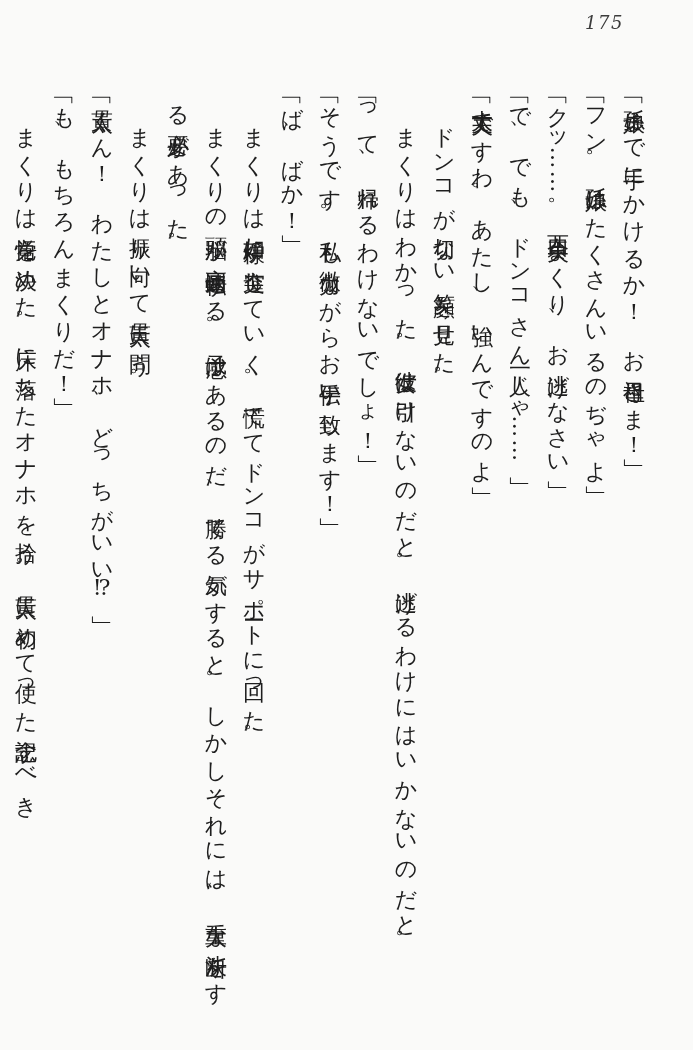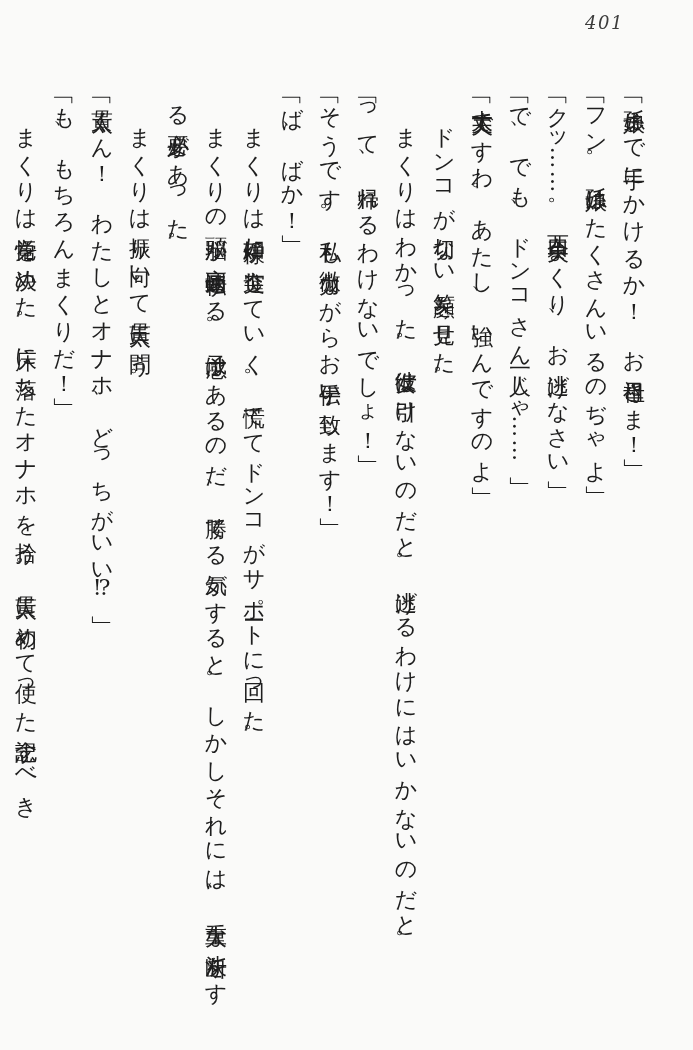--- a/index.html
+++ b/index.html
@@ -44,21 +44,21 @@
   }
   .para.narration {
     text-indent: 1em;
   }
 </style>
 </head>
 <body>
 
 <div class="page">
 
-  <div class="page-number">401</div>
+  <div class="page-number">175</div>
 
   <div class="text-block">
     <p class="para dialogue">「孫娘まで手にかけるか！　お祖母さま！」</p>
     <p class="para dialogue">「フン。孫娘はたくさんいるのぢゃよ」</p>
     <p class="para dialogue">「クッ……。西奈央まくり、お逃げなさい」</p>
     <p class="para dialogue">「で、でも、ドンコさん一人じゃ……」</p>
     <p class="para dialogue">「大丈夫ですわ。あたし、強いんですのよ」</p>
     <p class="para narration">ドンコが切ない笑顔を見せた。</p>
     <p class="para narration">まくりはわかった。彼女は引けないのだと。逃げるわけにはいかないのだと。</p>
     <p class="para dialogue">「って、帰れるわけないでしょ！」</p>

